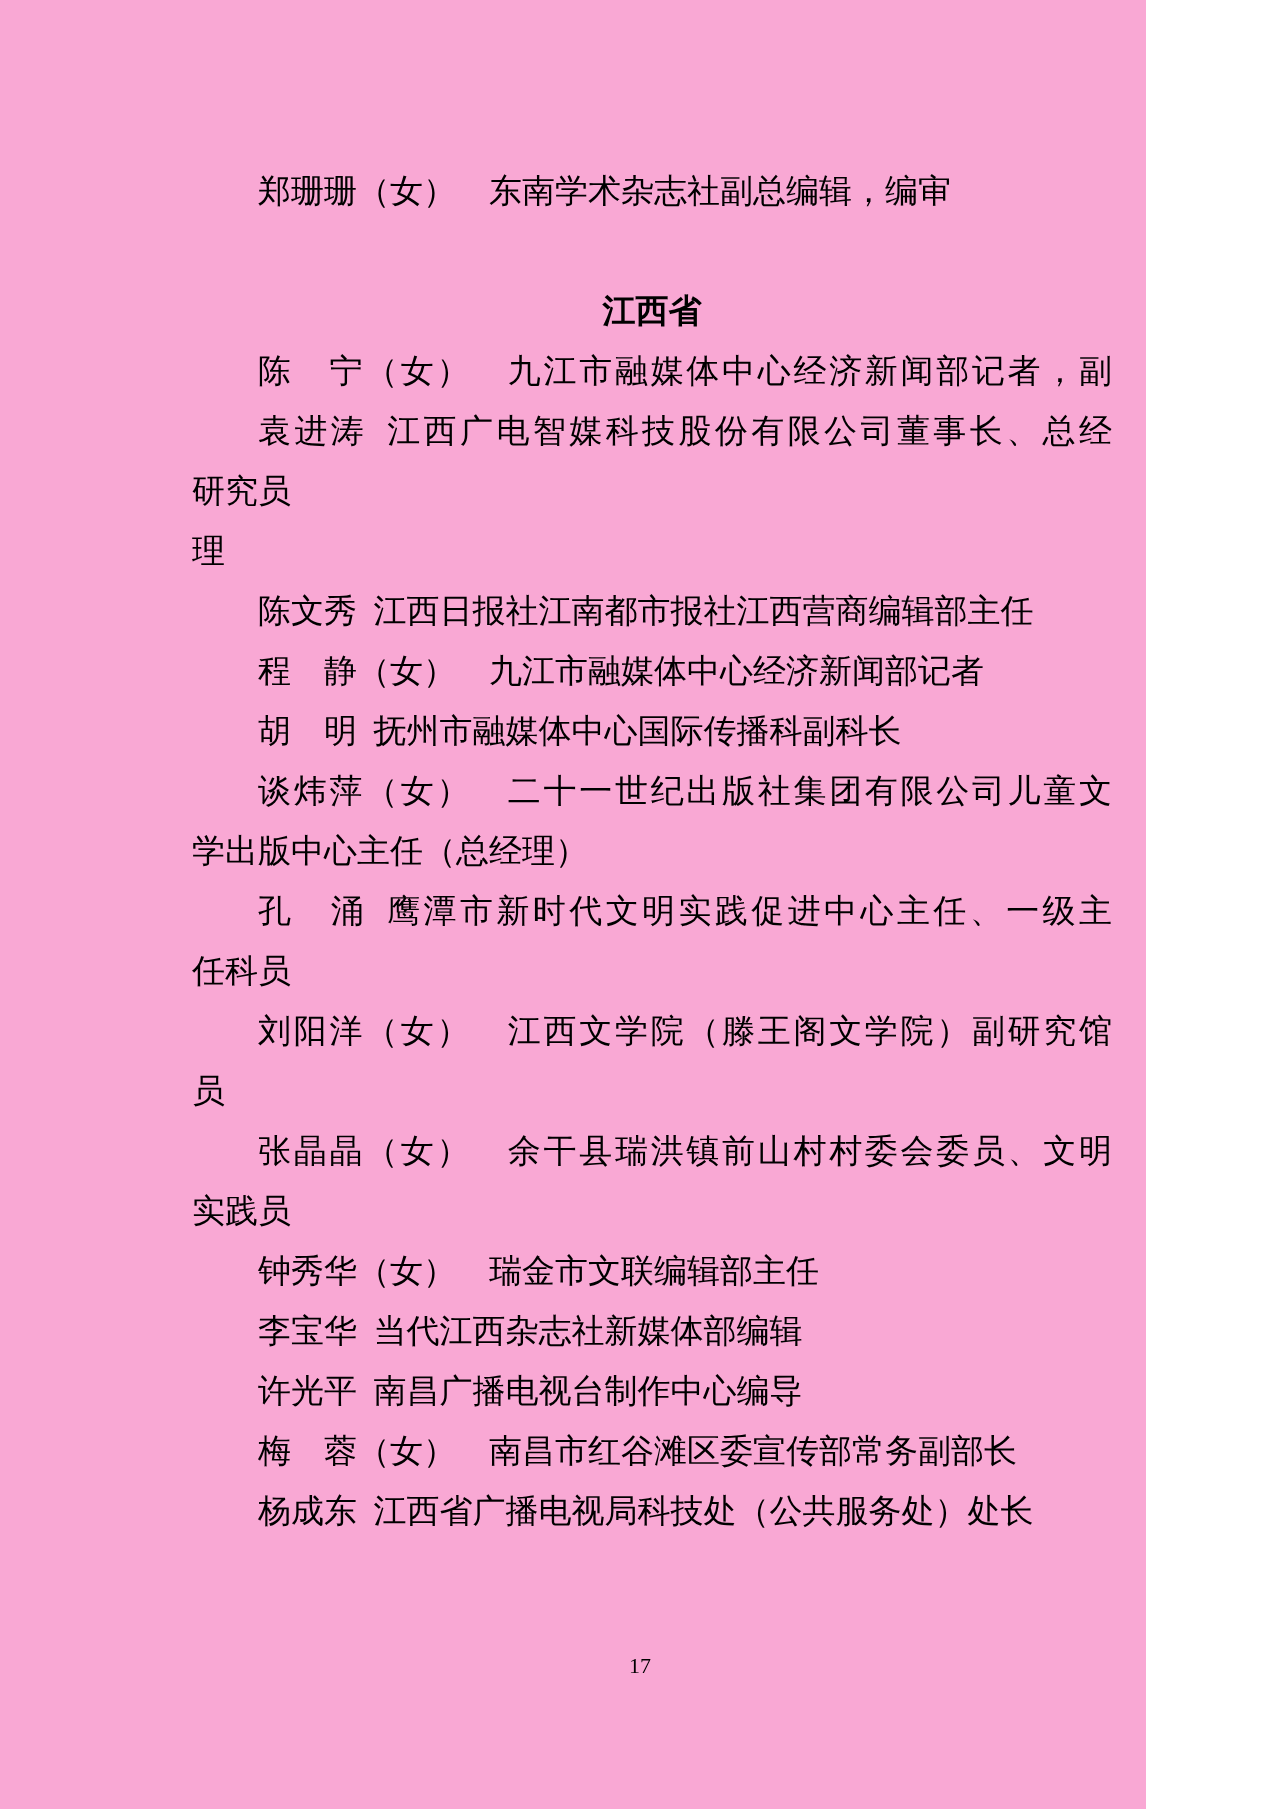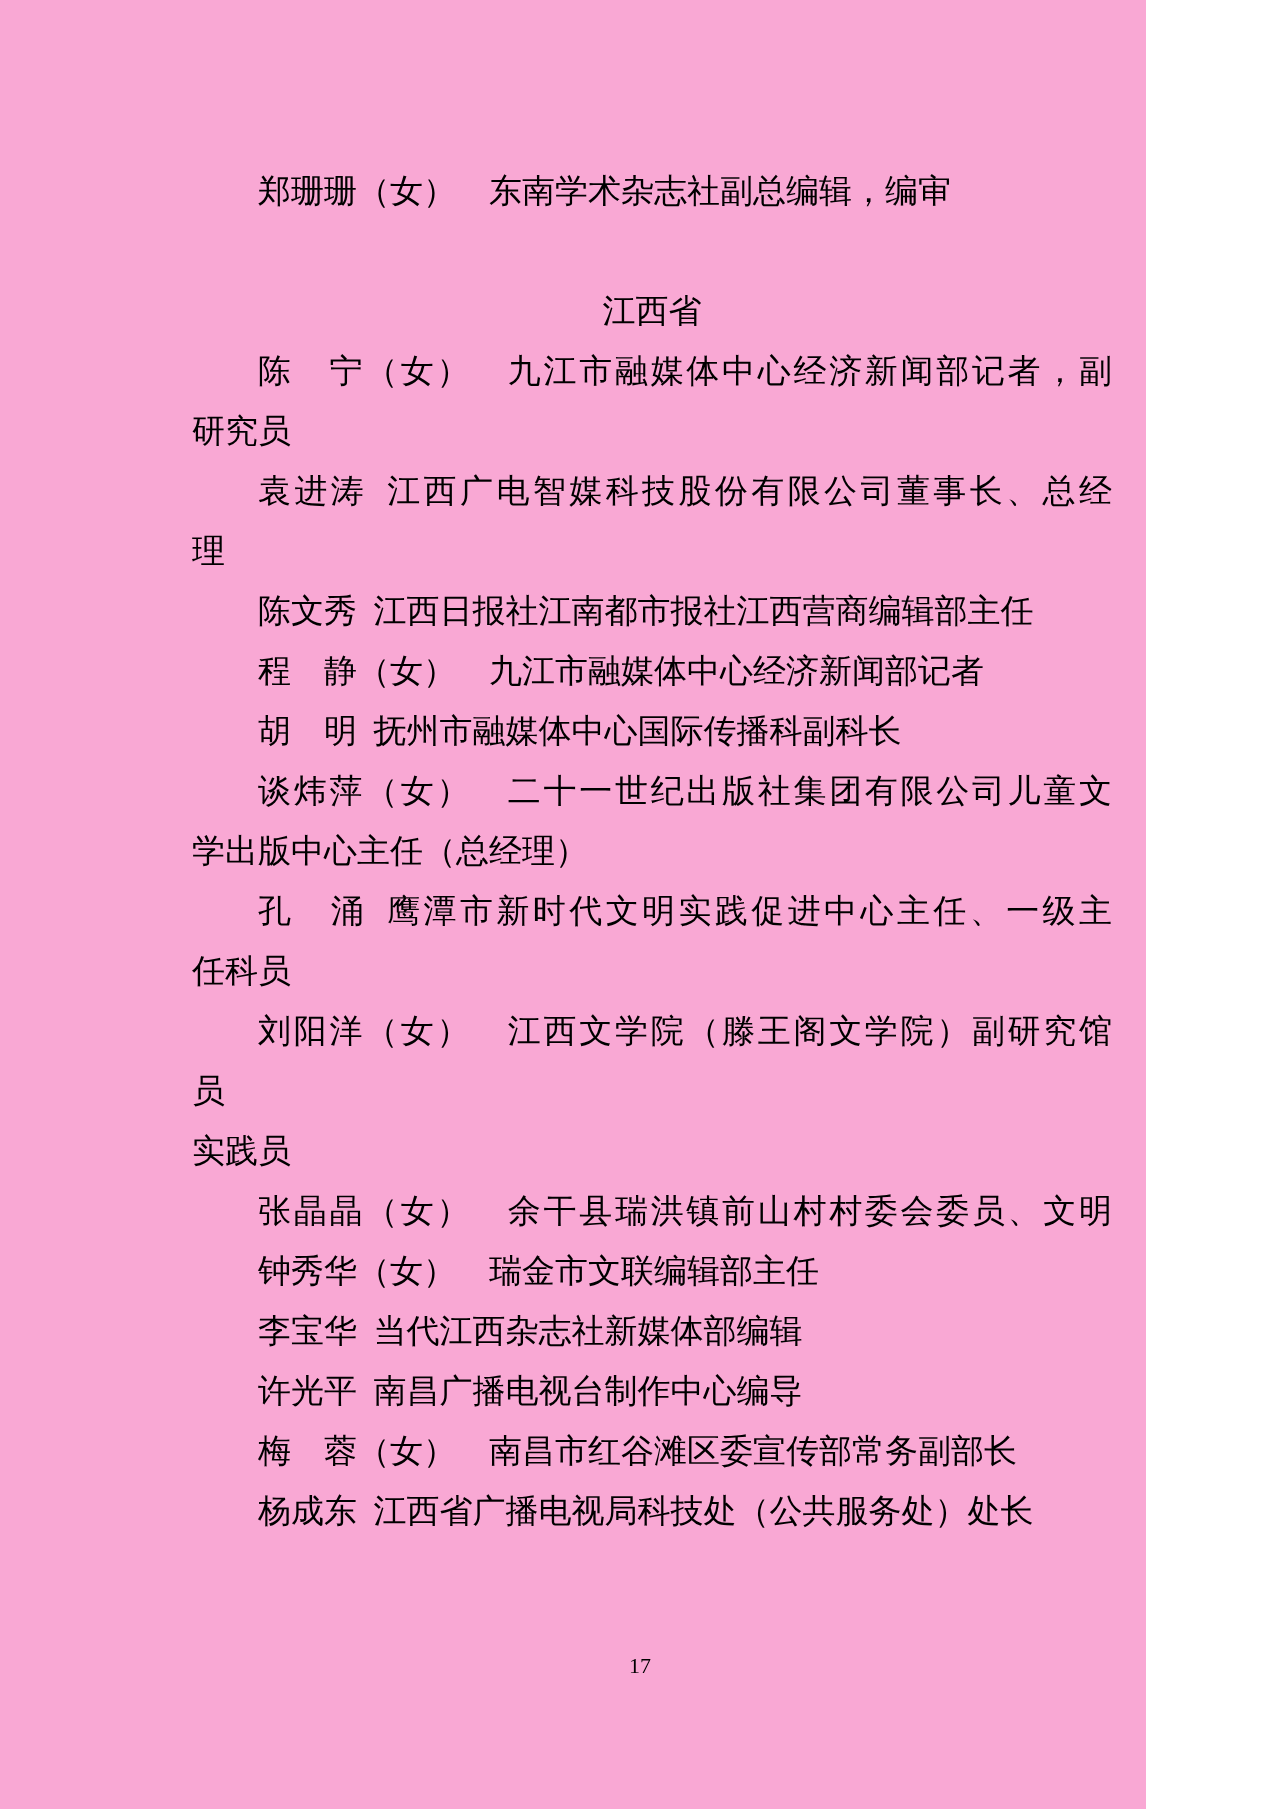--- a/index.html
+++ b/index.html
@@ -35,21 +35,21 @@
     text-indent: 66px;
   }
   
   .line.fill {
     text-align: justify;
     text-align-last: justify;
   }
   .line.heading {
     margin-top: 60px;
     text-align: center;
-    font-weight: 400;
+    font-weight: 700;
     text-indent: 0;
   }
   .pagenum {
     position: absolute;
     left: 0;
     top: 1646px;
     width: 1280px;
     text-align: center;
     font-family: "Liberation Serif", serif;
     font-size: 22px;
@@ -58,34 +58,34 @@
   }
 </style>
 </head>
 <body>
 
 <div class="page">
   <div class="content">
       <div class="line first">郑珊珊（女）　东南学术杂志社副总编辑，编审</div>
       <div class="line heading">江西省</div>
       <div class="line first fill">陈　宁（女）　九江市融媒体中心经济新闻部记者，副</div>
+      <div class="line first fill">袁进涛 江西广电智媒科技股份有限公司董事长、总经</div>
       <div class="line cont">研究员</div>
-      <div class="line first fill">袁进涛 江西广电智媒科技股份有限公司董事长、总经</div>
       <div class="line cont">理</div>
       <div class="line first">陈文秀 江西日报社江南都市报社江西营商编辑部主任</div>
       <div class="line first">程　静（女）　九江市融媒体中心经济新闻部记者</div>
       <div class="line first">胡　明 抚州市融媒体中心国际传播科副科长</div>
       <div class="line first fill">谈炜萍（女）　二十一世纪出版社集团有限公司儿童文</div>
       <div class="line cont">学出版中心主任（总经理）</div>
       <div class="line first fill">孔　涌 鹰潭市新时代文明实践促进中心主任、一级主</div>
       <div class="line cont">任科员</div>
       <div class="line first fill">刘阳洋（女）　江西文学院（滕王阁文学院）副研究馆</div>
       <div class="line cont">员</div>
+      <div class="line first fill">张晶晶（女）　余干县瑞洪镇前山村村委会委员、文明</div>
       <div class="line cont">实践员</div>
-      <div class="line first fill">张晶晶（女）　余干县瑞洪镇前山村村委会委员、文明</div>
       <div class="line first">钟秀华（女）　瑞金市文联编辑部主任</div>
       <div class="line first">李宝华 当代江西杂志社新媒体部编辑</div>
       <div class="line first">许光平 南昌广播电视台制作中心编导</div>
       <div class="line first">梅　蓉（女）　南昌市红谷滩区委宣传部常务副部长</div>
       <div class="line first">杨成东 江西省广播电视局科技处（公共服务处）处长</div>
     </div>
   <div class="pagenum">17</div>
 </div>
 
 </body></html>

